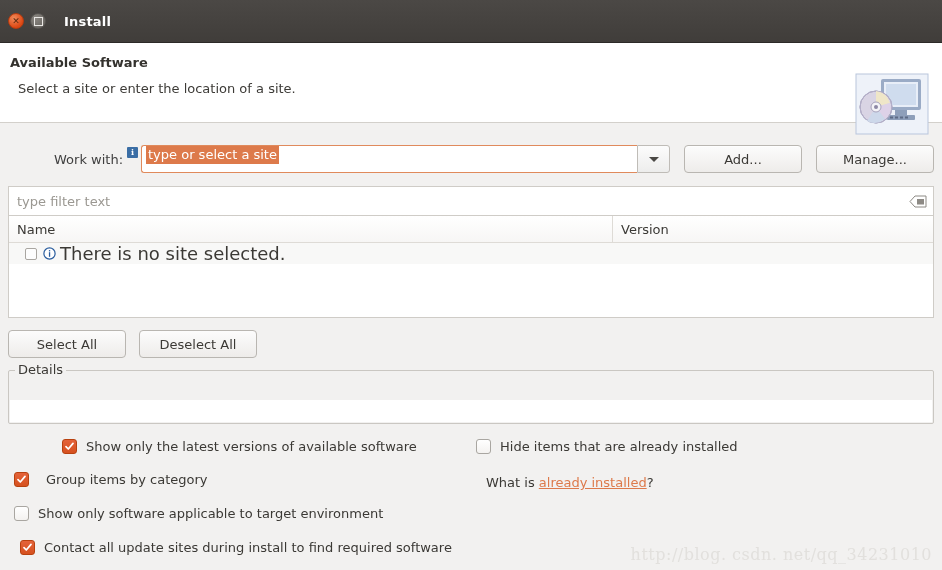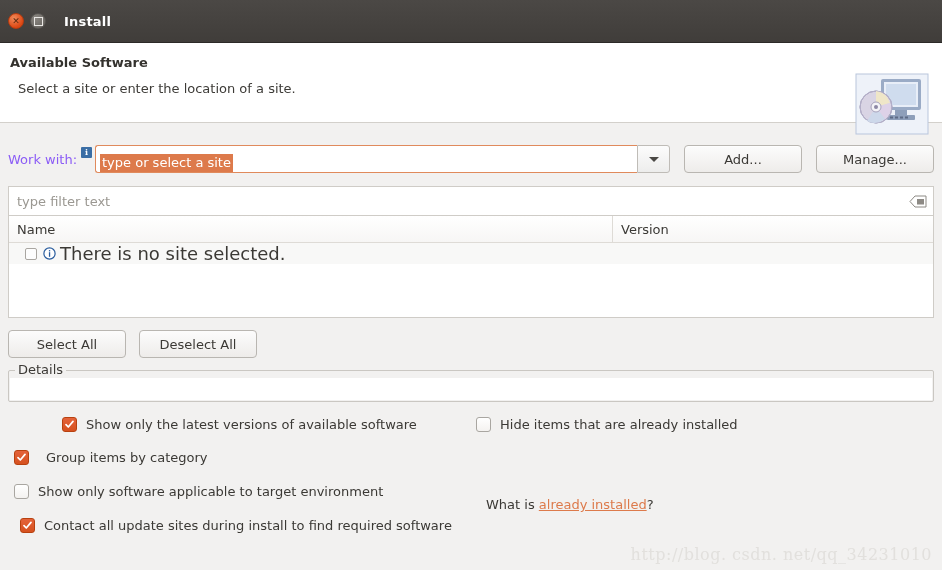--- a/index.html
+++ b/index.html
@@ -101,23 +101,24 @@
   
   .workwith-row {
     display: flex;
     align-items: center;
     height: 34px;
     margin-top: 19px;
     position: relative;
   }
   .workwith-label {
     font-size: 13px;
-    color: #8b5cf6;
+    color: #404040;
     margin-right: 4px;
     white-space: nowrap;
+    margin-left: 46px;
   }
   .info-badge {
     width: 11px;
     height: 11px;
     background: #3b6ea5;
     color: #fff;
     font-size: 8px;
     font-weight: bold;
     line-height: 11px;
     text-align: center;
@@ -133,21 +134,21 @@
     height: 28px;
     position: relative;
   }
   .combo-input {
     flex: 1;
     background: #ffffff;
     border: 1px solid #e08a5c;
     border-right: none;
     border-radius: 3px 0 0 3px;
     display: flex;
-    align-items: flex-end;
+    align-items: flex-start;
     padding-left: 4px;
     box-sizing: border-box;
     overflow: hidden;
   }
   .sel-text {
     background: #dd7a4b;
     color: #ffffff;
     font-size: 13px;
     padding: 1px 2px 2px 2px;
     white-space: nowrap;
@@ -270,21 +271,21 @@
     cursor: default;
   }
 
   
   .details {
     margin-top: 12px;
     border: 1px solid #cac7c2;
     border-radius: 2px;
     padding: 0;
     position: relative;
-    height: 32px;
+    height: 54px;
     box-sizing: border-box;
   }
   .details-legend {
     position: absolute;
     top: -9px;
     left: 6px;
     background: #f2f1f0;
     padding: 0 3px;
     font-size: 13px;
     color: #3b3935;
@@ -328,21 +329,20 @@
   }
   .tick {
     width: 9px; height: 9px;
   }
   .opt-label { font-size: 13px; color: #3b3935; white-space: nowrap; }
   .whatis {
     position: absolute;
     font-size: 13px;
     color: #3b3935;
     white-space: nowrap;
-    margin-top: 44px;
   }
   .link {
     color: #dd7a4b;
     text-decoration: underline;
     cursor: pointer;
   }
 
   
   .watermark {
     position: absolute;

